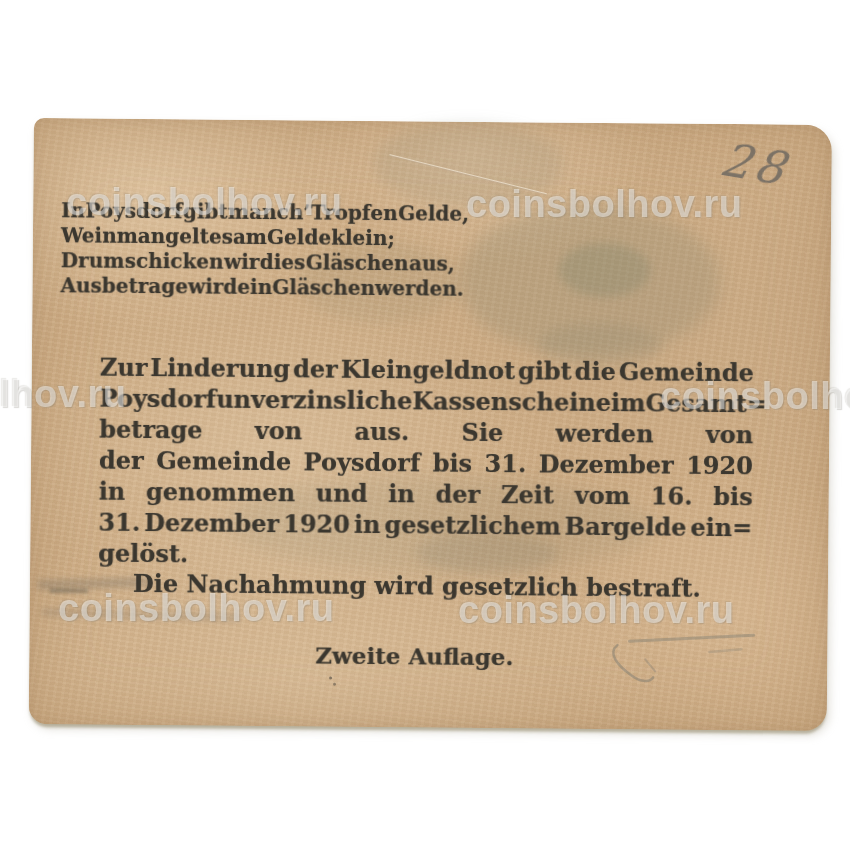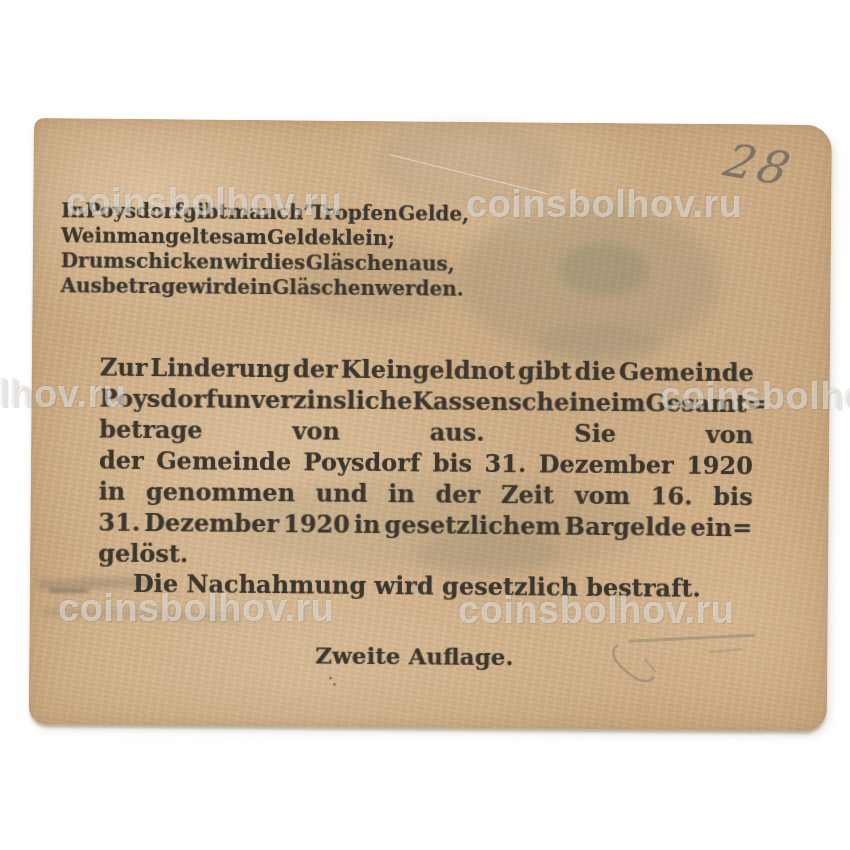--- a/index.html
+++ b/index.html
@@ -173,20 +173,21 @@
           <span>unverzinsliche</span>
           <span>Kassenscheine</span>
           <span>im</span>
           <span>Gesamt=</span>
         </div>
       <div class="pline justify">
           <span>betrage</span>
           <span>von</span>
           <span>aus.</span>
           <span>Sie</span>
+          <span>werden</span>
           <span>von</span>
         </div>
       <div class="pline justify">
           <span>der</span>
           <span>Gemeinde</span>
           <span>Poysdorf</span>
           <span>bis</span>
           <span>31.</span>
           <span>Dezember</span>
           <span>1920</span>

